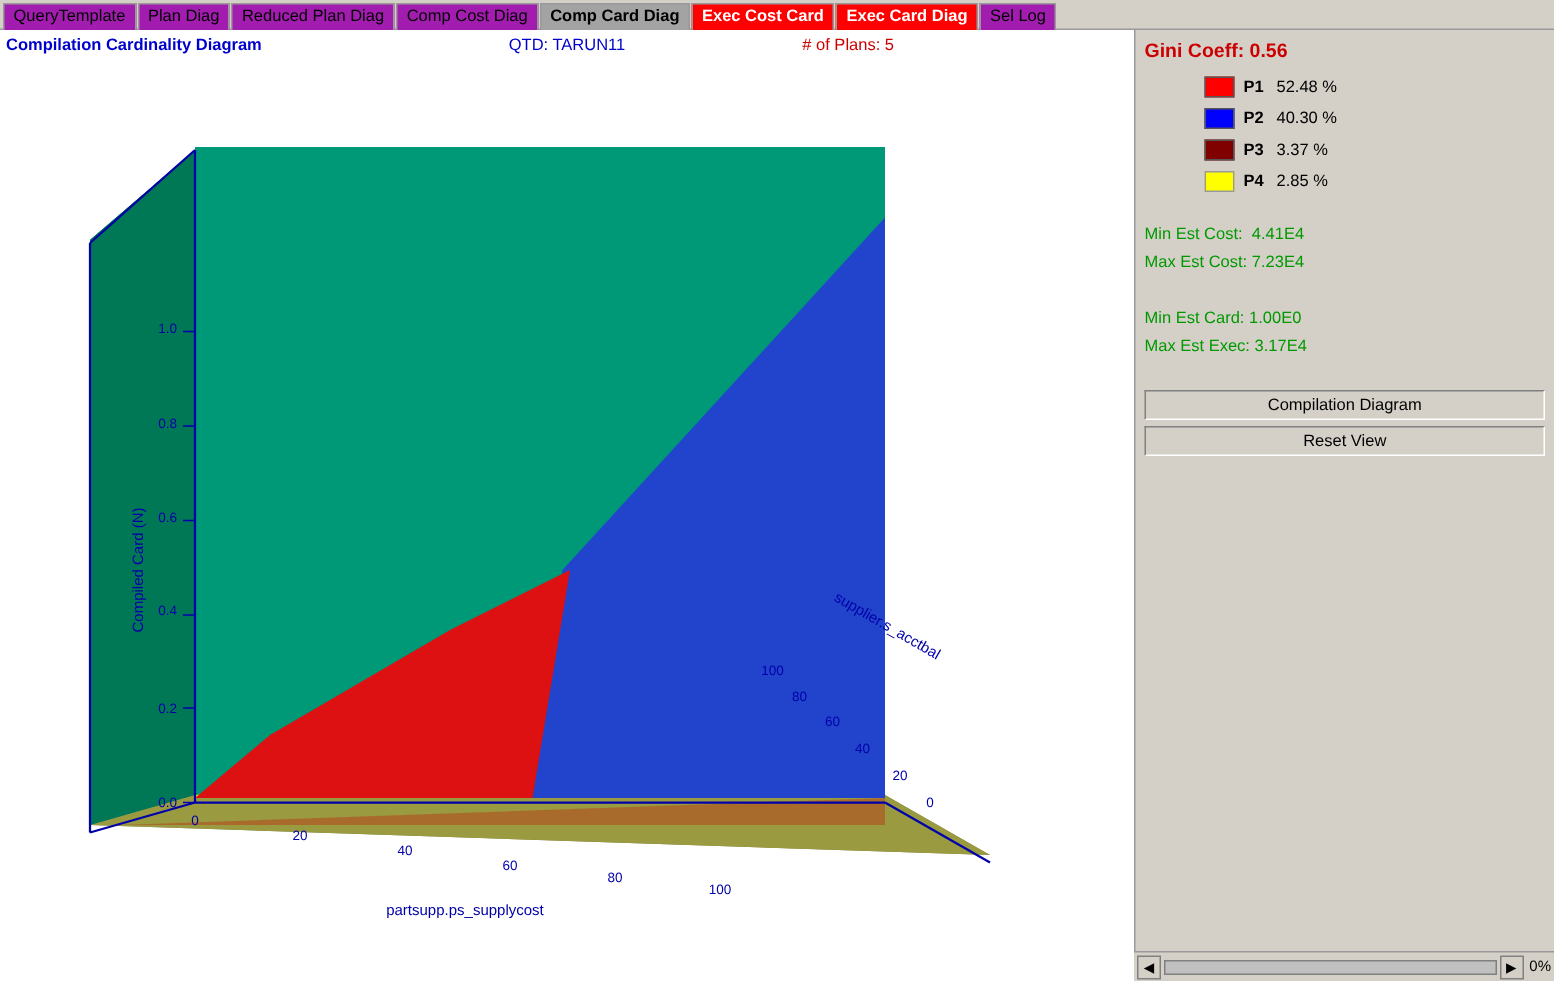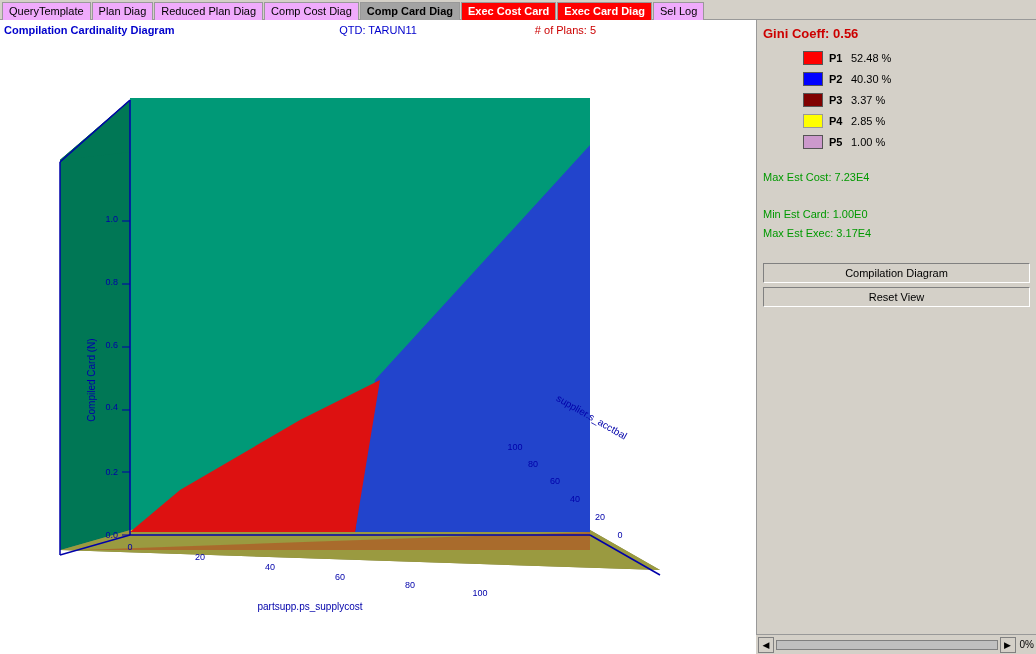--- a/index.html
+++ b/index.html
@@ -18,21 +18,21 @@
       align-items: center;
       background: #d4d0c8;
       padding: 2px 2px 0 2px;
       border-bottom: 1px solid #999;
       height: 20px;
     }
     .tab {
       padding: 1px 6px;
       border: 1px solid #999;
       border-bottom: none;
-      background: #f0abfc;
+      background: #a21caf;
       cursor: pointer;
       font-size: 11px;
       color: #000;
       margin-right: 1px;
       height: 18px;
       display: flex;
       align-items: center;
     }
     .tab.active {
       background: #a3a3a3;
@@ -304,27 +304,23 @@
     <div class="plan-row">
       <div class="plan-color-box" style="background:#800000;"></div>
       <span class="plan-label">P3</span>
       <span class="plan-pct">3.37 %</span>
     </div>
     <div class="plan-row">
       <div class="plan-color-box" style="background:#ffff00; border-color:#999;"></div>
       <span class="plan-label">P4</span>
       <span class="plan-pct">2.85 %</span>
     </div>
-    <div class="plan-row">
-      <div class="plan-color-box" style="background:#cc99cc;"></div>
-      <span class="plan-label">P5</span>
-      <span class="plan-pct">1.00 %</span>
-    </div>
 
     <div id="stats-section">
+    <div>Min Est Cost: &nbsp;4.41E4</div>
     <div>Max Est Cost: 7.23E4</div>
     <br>
     <div>Min Est Card: 1.00E0</div>
     <div>Max Est Exec: 3.17E4</div>
   </div>
 
     <div id="buttons-section">
       <button class="diagram-btn">Compilation Diagram</button>
       <button class="diagram-btn">Reset View</button>
     </div>

